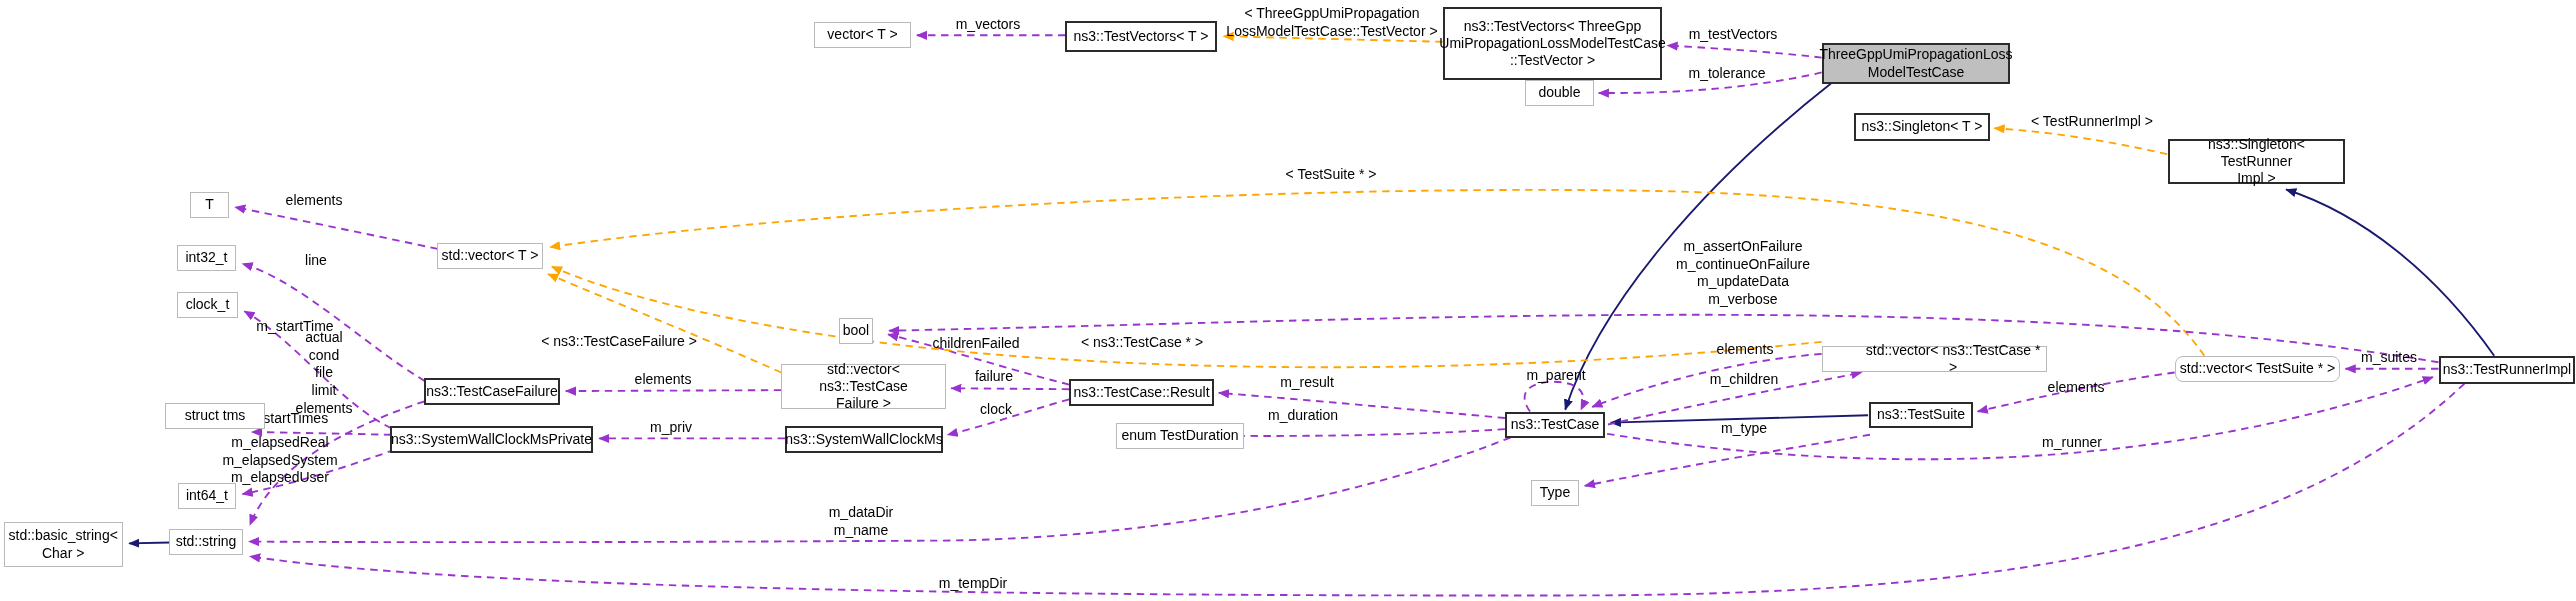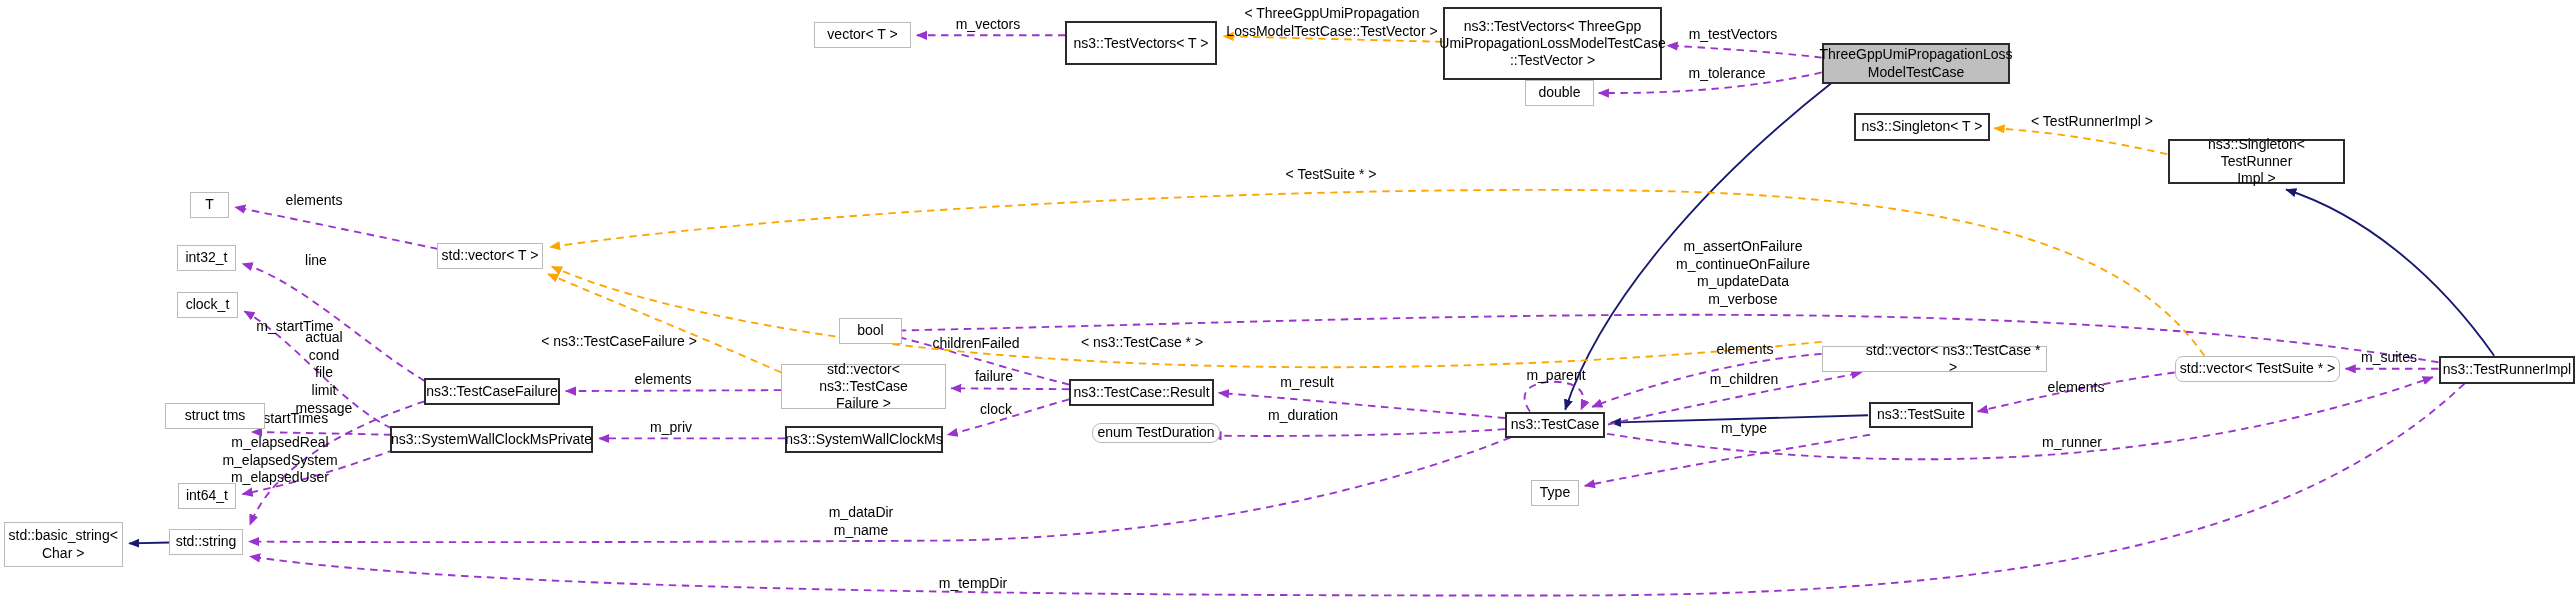--- a/index.html
+++ b/index.html
@@ -102,21 +102,21 @@
     <div class="edge-label" style="left: 1733px; top: 35px;">m_testVectors</div>
     <div class="edge-label" style="left: 1727px; top: 74px;">m_tolerance</div>
     <div class="edge-label" style="left: 2092px; top: 122px;">&lt; TestRunnerImpl &gt;</div>
     <div class="edge-label" style="left: 314px; top: 201px;">elements</div>
     <div class="edge-label" style="left: 316px; top: 261px;">line</div>
     <div class="edge-label" style="left: 295px; top: 327px;">m_startTime</div>
     <div class="edge-label" style="left: 324px; top: 373px;">actual
 cond
 file
 limit
-message</div>
+elements</div>
     <div class="edge-label" style="left: 619px; top: 342px;">&lt; ns3::TestCaseFailure &gt;</div>
     <div class="edge-label" style="left: 663px; top: 380px;">elements</div>
     <div class="edge-label" style="left: 286px; top: 419px;">m_startTimes</div>
     <div class="edge-label" style="left: 671px; top: 428px;">m_priv</div>
     <div class="edge-label" style="left: 280px; top: 461px;">m_elapsedReal
 m_elapsedSystem
 m_elapsedUser</div>
     <div class="edge-label" style="left: 976px; top: 344px;">childrenFailed</div>
     <div class="edge-label" style="left: 994px; top: 377px;">failure</div>
     <div class="edge-label" style="left: 996px; top: 410px;">clock</div>
@@ -132,42 +132,42 @@
     <div class="edge-label" style="left: 2076px; top: 388px;">elements</div>
     <div class="edge-label" style="left: 1331px; top: 175px;">&lt; TestSuite * &gt;</div>
     <div class="edge-label" style="left: 2389px; top: 358px;">m_suites</div>
     <div class="edge-label" style="left: 2072px; top: 443px;">m_runner</div>
     <div class="edge-label" style="left: 1743px; top: 273px;">m_assertOnFailure
 m_continueOnFailure
 m_updateData
 m_verbose</div>
     <div class="edge-label" style="left: 973px; top: 584px;">m_tempDir</div>
     <div class="node plain" style="left: 814px; top: 22px; width: 97px; height: 26px;">vector&lt; T &gt;</div>
-    <div class="node bold" style="left: 1065px; top: 21.4px; width: 152px; height: 44px;">ns3::TestVectors&lt; T &gt;</div>
+    <div class="node bold" style="left: 1065px; top: 21.4px; width: 152px; height: 31px;">ns3::TestVectors&lt; T &gt;</div>
     <div class="node bold" style="left: 1443px; top: 7.4px; width: 219px; height: 73px;">ns3::TestVectors&lt; ThreeGpp
 UmiPropagationLossModelTestCase
 ::TestVector &gt;</div>
     <div class="node highlight" style="left: 1822px; top: 43px; width: 188px; height: 41px;">ThreeGppUmiPropagationLoss
 ModelTestCase</div>
     <div class="node plain" style="left: 1525px; top: 80px; width: 69px; height: 26px;">double</div>
     <div class="node bold" style="left: 1854px; top: 113px; width: 136px; height: 28px;">ns3::Singleton&lt; T &gt;</div>
     <div class="node bold" style="left: 2168px; top: 139px; width: 177px; height: 45px;">ns3::Singleton&lt; TestRunner
 Impl &gt;</div>
     <div class="node plain" style="left: 190px; top: 192px; width: 39px; height: 26px;">T</div>
     <div class="node plain" style="left: 177px; top: 245px; width: 59px; height: 26px;">int32_t</div>
     <div class="node plain" style="left: 177px; top: 292px; width: 61px; height: 26px;">clock_t</div>
     <div class="node plain" style="left: 437px; top: 243px; width: 106px; height: 26px;">std::vector&lt; T &gt;</div>
-    <div class="node plain" style="left: 839px; top: 318px; width: 63px; height: 26px;">bool</div>
+    <div class="node plain" style="left: 839px; top: 318px; width: 34px; height: 26px;">bool</div>
     <div class="node bold" style="left: 424px; top: 378px; width: 136px; height: 27px;">ns3::TestCaseFailure</div>
     <div class="node plain" style="left: 781px; top: 364px; width: 165px; height: 45px;">std::vector&lt; ns3::TestCase
 Failure &gt;</div>
     <div class="node bold" style="left: 1069px; top: 379px; width: 145px; height: 27px;">ns3::TestCase::Result</div>
     <div class="node bold" style="left: 390px; top: 426px; width: 203px; height: 27px;">ns3::SystemWallClockMsPrivate</div>
     <div class="node bold" style="left: 785px; top: 426px; width: 158px; height: 27px;">ns3::SystemWallClockMs</div>
-    <div class="node plain" style="left: 1092px; top: 423px; width: 128px; height: 20px; border-radius: 9px;">enum TestDuration</div>
+    <div class="node plain" style="left: 1116px; top: 423px; width: 128px; height: 26px;">enum TestDuration</div>
     <div class="node plain" style="left: 165px; top: 403px; width: 100px; height: 26px;">struct tms</div>
     <div class="node plain" style="left: 178px; top: 483px; width: 58px; height: 26px;">int64_t</div>
     <div class="node plain" style="left: 3.7px; top: 522px; width: 119px; height: 45px;">std::basic_string&lt;
 Char &gt;</div>
     <div class="node plain" style="left: 169px; top: 529px; width: 74px; height: 26px;">std::string</div>
     <div class="node bold" style="left: 1505px; top: 412px; width: 100px; height: 26px;">ns3::TestCase</div>
     <div class="node plain" style="left: 1531px; top: 480px; width: 48px; height: 26px;">Type</div>
     <div class="node plain" style="left: 1822px; top: 346px; width: 225px; height: 26px; padding-left: 40px;">std::vector&lt; ns3::TestCase * &gt;</div>
     <div class="node bold" style="left: 1869px; top: 402px; width: 104px; height: 26px;">ns3::TestSuite</div>
     <div class="node plain" style="left: 2175px; top: 356px; width: 165px; height: 26px; border-radius: 8px;">std::vector&lt; TestSuite * &gt;</div>

